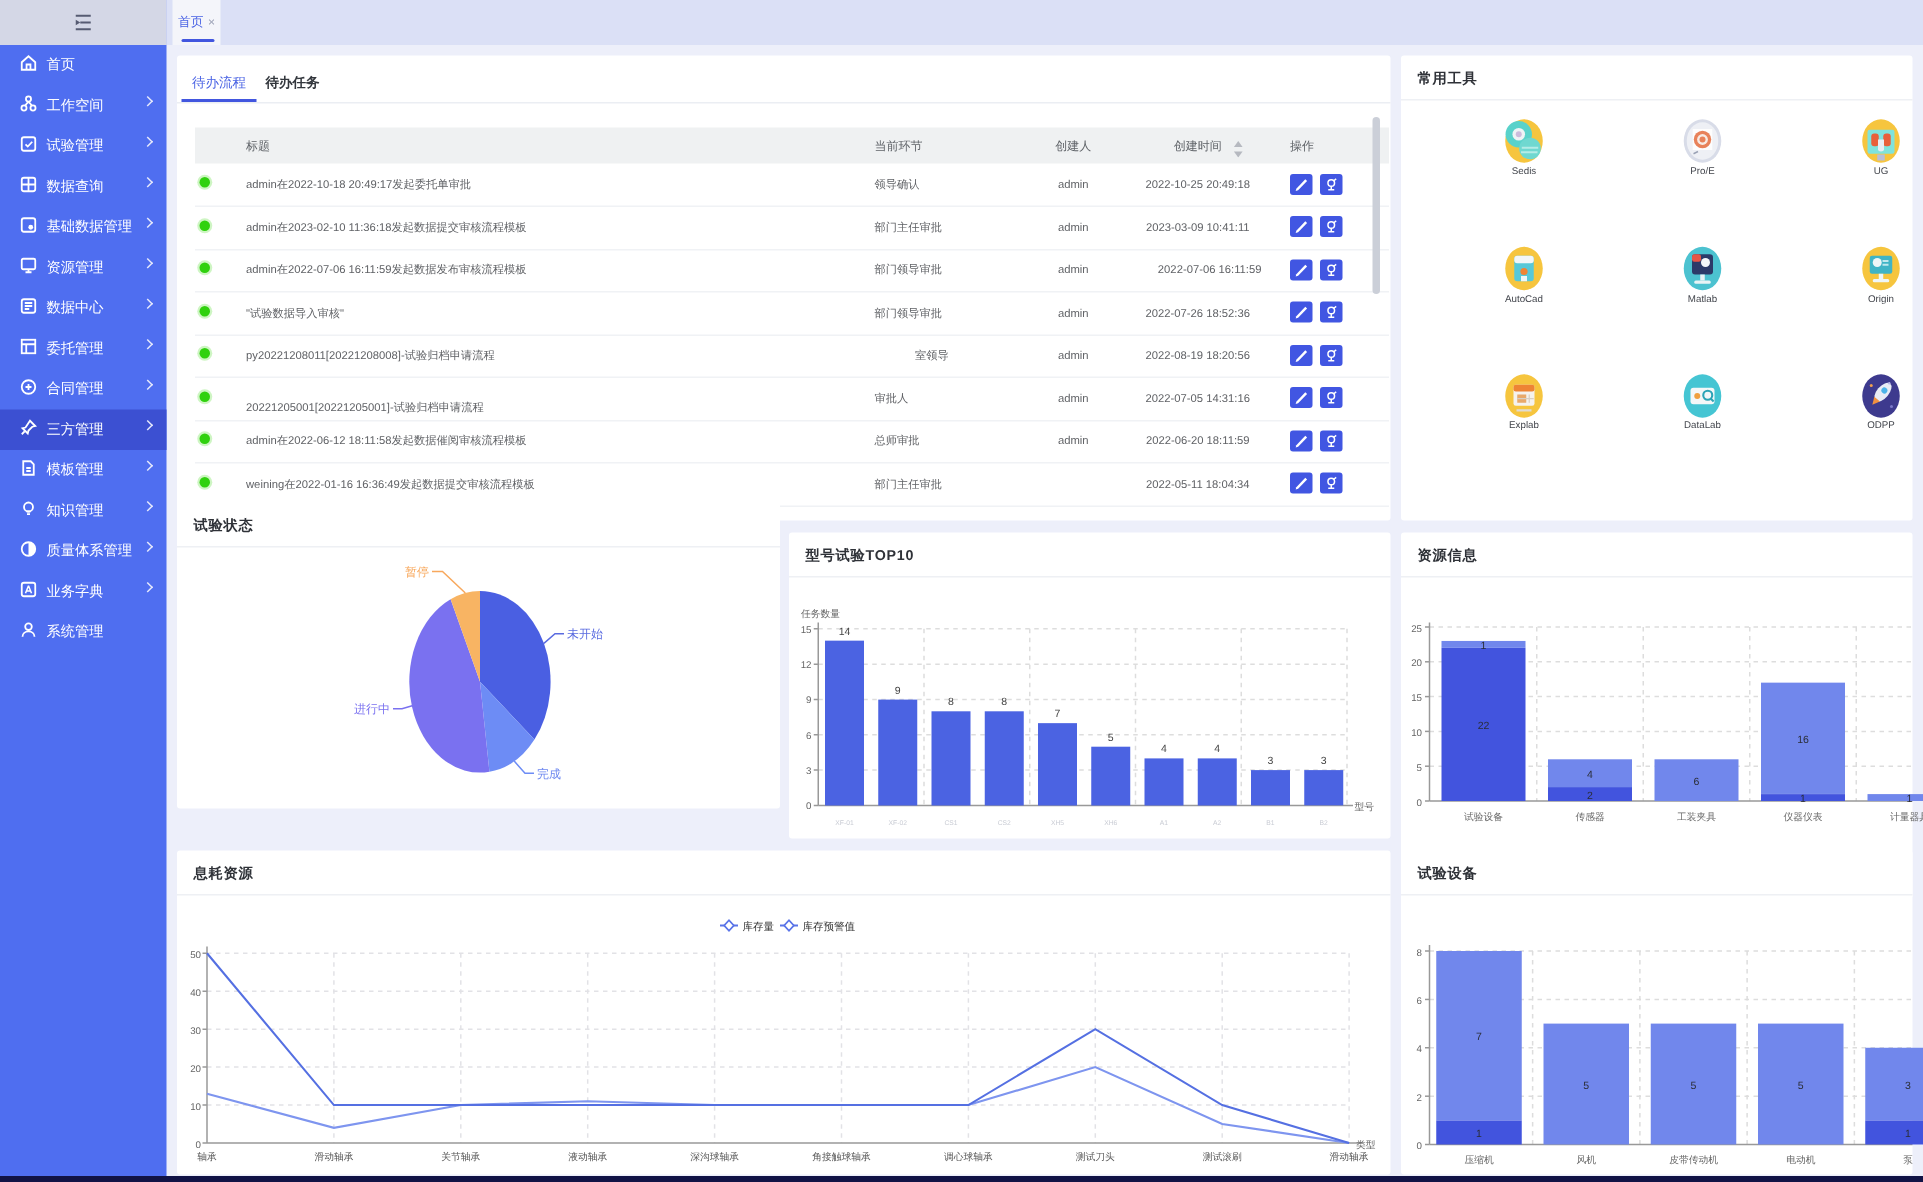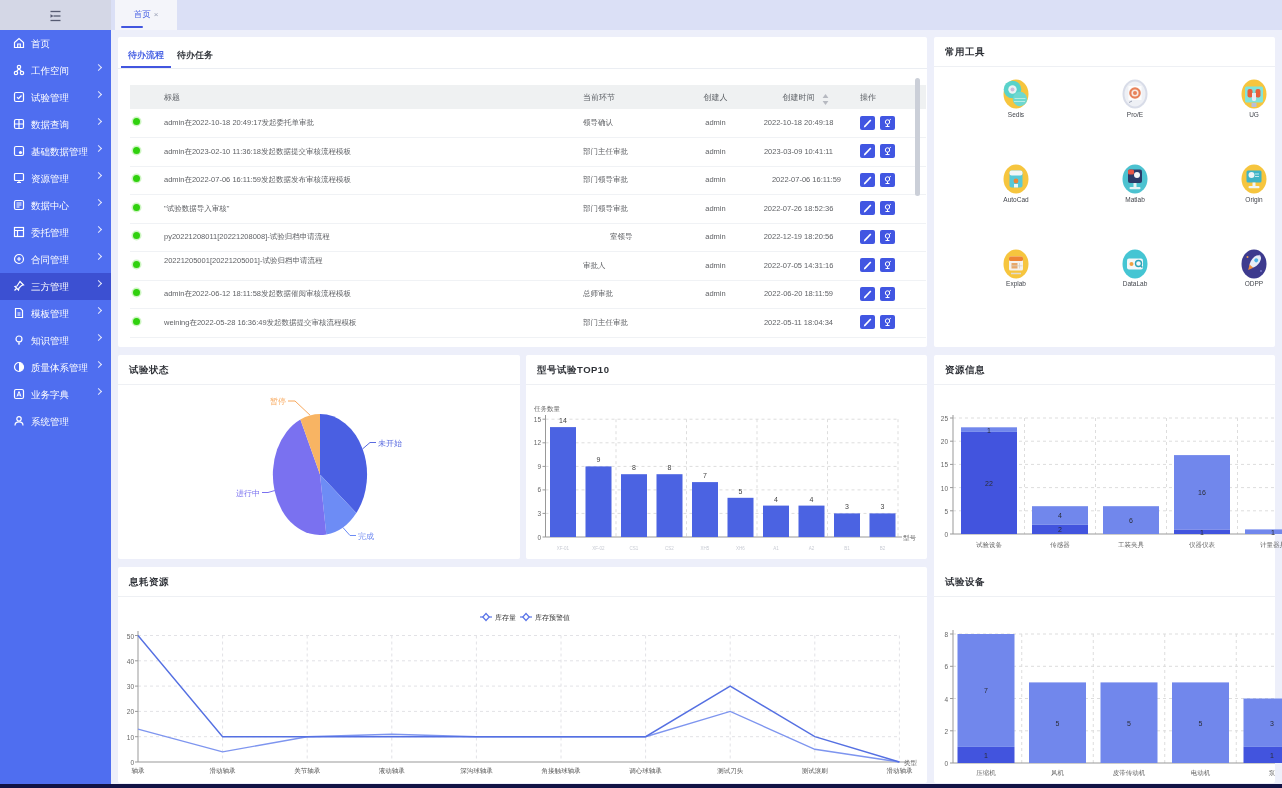--- a/index.html
+++ b/index.html
@@ -8,21 +8,21 @@
 
 #sidebar{left:0;top:0;width:111px;height:784px;background:#4f6ef0}
 #sbhead{left:0;top:0;width:111px;height:30px;background:#d4d7e6;text-align:center;line-height:30px}
 #sbhead svg{vertical-align:middle}
 .mi{position:relative;height:27px;line-height:27px;color:#fff;font-size:9.5px;padding-left:13px;white-space:nowrap}
 .mi .ic{display:inline-block;width:12px;height:12px;vertical-align:-2px;margin-right:6px}
 .mi .ar{position:absolute;right:10px;top:8px;width:5px;height:5px;border-right:1.4px solid #e6e9fb;border-top:1.4px solid #e6e9fb;transform:rotate(45deg)}
 .mi.on{background:#3c50d2}
 
 #tabbar{left:111px;top:0;width:1171px;height:30px;background:#dbe0f6}
-#tab1{position:absolute;left:4px;top:0;width:62px;height:30px;background:#f4f5fa;color:#4a63e4;font-size:8.5px;text-align:center;line-height:29px}
+#tab1{position:absolute;left:4px;top:0;width:32px;height:30px;background:#f4f5fa;color:#4a63e4;font-size:8.5px;text-align:center;line-height:29px}
 #tab1 .x{color:#9aa0b5;font-size:8px;margin-left:3px}
 #tab1 .ul{position:absolute;left:6px;bottom:2px;width:22px;height:2.5px;background:#4256df;border-radius:2px}
 
 .panel{background:#fff;border-radius:2px}
 .ptitle{position:absolute;left:11px;top:9px;font-size:9.5px;color:#2f3238;font-weight:bold;letter-spacing:.5px}
 .psep{position:absolute;left:0;right:0;top:29px;border-top:1px solid #eef0f4}
 
 .th{position:absolute;font-size:8px;color:#5f6368}
 .td{position:absolute;font-size:7.5px;color:#606266;white-space:nowrap}
 .dot{position:absolute;width:7px;height:7px;border-radius:50%;background:#30d10e;box-shadow:0 0 0 1.5px rgba(80,220,40,.28)}
@@ -107,39 +107,39 @@
   </div>
 </div>
 
 <div class="abs" id="tabbar">
     <div id="tab1">首页<span class="x">×</span><span class="ul"></span></div>
   </div>
 
 <div class="abs" style="left:0;top:784px;width:1282px;height:4px;background:#111345"></div>
 
 <div class="abs panel" id="p1" style="left:118px;top:37px;width:809px;height:310px">
-  <div style="position:absolute;left:10px;top:12px;font-size:9px;color:#4a63e4;font-weight:bold">待办流程</div>
+  <div style="position:absolute;left:10px;top:12px;font-size:9px;color:#4a63e4;font-weight:normal">待办流程</div>
   <div style="position:absolute;left:59px;top:12px;font-size:9px;color:#33373d;font-weight:bold">待办任务</div>
   <div style="position:absolute;left:3px;top:29px;width:50px;height:2px;background:#4256df"></div>
   <div style="position:absolute;left:0;right:0;top:31px;border-top:1px solid #ebeef3"></div>
   <div style="position:absolute;left:12px;top:48px;width:796px;height:24px;background:#eff1f2"></div>
   <div class="th" style="left:46px;top:55px">标题</div>
   <div class="th" style="left:465px;top:55px">当前环节</div>
   <div class="th" style="left:560px;top:55px;width:75px;text-align:center">创建人</div>
   <div class="th" style="left:638px;top:55px;width:85px;text-align:center">创建时间</div>
   <div class="th" style="left:704px;top:57px;width:8px"><svg width="7" height="11" viewBox="0 0 7 11">
         <path d="M3.5 0L6.4 4H.6z" fill="#b6b9c0"></path>
         <path d="M3.5 11L6.4 7H.6z" fill="#b6b9c0"></path>
       </svg></div>
   <div class="th" style="left:742px;top:55px">操作</div>
   <div class="dot" style="left:14.5px;top:81.3px"></div>
   <div class="td" style="left:46px;top:81.3px">admin在2022-10-18 20:49:17发起委托单审批</div>
   <div class="td" style="left:465px;top:81.3px">领导确认</div>
   <div class="td" style="left:560px;top:81.3px;width:75px;text-align:center">admin</div>
-  <div class="td" style="left:638px;top:81.3px;width:85px;text-align:center">2022-10-18 20:49:18</div>
+  <div class="td" style="left:638px;top:81.3px;width:85px;text-align:center">2022-10-25 20:49:18</div>
   <div class="btn" style="left:742px;top:78.8px"><svg width="15" height="14" viewBox="0 0 15 14">
         <path d="M4.2 9.8l6-6.3 1.2 1.1-6 6.3-1.6.5z" fill="#fff"></path>
       </svg></div>
   <div class="btn" style="left:762px;top:78.8px"><svg width="15" height="14" viewBox="0 0 15 14">
         <g fill="none" stroke="#fff" stroke-width="1">
           <circle cx="7.5" cy="6" r="2.2"></circle>
           <path d="M7.5 8.2v2.3M5.5 10.5h4M9.2 4.5l1.6-1.3"></path>
         </g>
       </svg></div>
   <div class="rowline" style="top:100.1px"></div>
@@ -185,33 +185,33 @@
         <g fill="none" stroke="#fff" stroke-width="1">
           <circle cx="7.5" cy="6" r="2.2"></circle>
           <path d="M7.5 8.2v2.3M5.5 10.5h4M9.2 4.5l1.6-1.3"></path>
         </g>
       </svg></div>
   <div class="rowline" style="top:185.6px"></div>
   <div class="dot" style="left:14.5px;top:195.3px"></div>
   <div class="td" style="left:46px;top:195.3px">py20221208011[20221208008]-试验归档申请流程</div>
   <div class="td" style="left:492px;top:195.3px">室领导</div>
   <div class="td" style="left:560px;top:195.3px;width:75px;text-align:center">admin</div>
-  <div class="td" style="left:638px;top:195.3px;width:85px;text-align:center">2022-12-19 18:20:56</div>
+  <div class="td" style="left:638px;top:195.3px;width:85px;text-align:center">2022-08-19 18:20:56</div>
   <div class="btn" style="left:742px;top:192.8px"><svg width="15" height="14" viewBox="0 0 15 14">
         <path d="M4.2 9.8l6-6.3 1.2 1.1-6 6.3-1.6.5z" fill="#fff"></path>
       </svg></div>
   <div class="btn" style="left:762px;top:192.8px"><svg width="15" height="14" viewBox="0 0 15 14">
         <g fill="none" stroke="#fff" stroke-width="1">
           <circle cx="7.5" cy="6" r="2.2"></circle>
           <path d="M7.5 8.2v2.3M5.5 10.5h4M9.2 4.5l1.6-1.3"></path>
         </g>
       </svg></div>
   <div class="rowline" style="top:214.1px"></div>
   <div class="dot" style="left:14.5px;top:223.8px"></div>
-  <div class="td" style="left:46px;top:219px">20221205001[20221205001]-试验归档申请流程</div>
+  <div class="td" style="left:46px;top:230px">20221205001[20221205001]-试验归档申请流程</div>
   <div class="td" style="left:465px;top:223.8px">审批人</div>
   <div class="td" style="left:560px;top:223.8px;width:75px;text-align:center">admin</div>
   <div class="td" style="left:638px;top:223.8px;width:85px;text-align:center">2022-07-05 14:31:16</div>
   <div class="btn" style="left:742px;top:221.3px"><svg width="15" height="14" viewBox="0 0 15 14">
         <path d="M4.2 9.8l6-6.3 1.2 1.1-6 6.3-1.6.5z" fill="#fff"></path>
       </svg></div>
   <div class="btn" style="left:762px;top:221.3px"><svg width="15" height="14" viewBox="0 0 15 14">
         <g fill="none" stroke="#fff" stroke-width="1">
           <circle cx="7.5" cy="6" r="2.2"></circle>
           <path d="M7.5 8.2v2.3M5.5 10.5h4M9.2 4.5l1.6-1.3"></path>
@@ -227,21 +227,21 @@
         <path d="M4.2 9.8l6-6.3 1.2 1.1-6 6.3-1.6.5z" fill="#fff"></path>
       </svg></div>
   <div class="btn" style="left:762px;top:249.8px"><svg width="15" height="14" viewBox="0 0 15 14">
         <g fill="none" stroke="#fff" stroke-width="1">
           <circle cx="7.5" cy="6" r="2.2"></circle>
           <path d="M7.5 8.2v2.3M5.5 10.5h4M9.2 4.5l1.6-1.3"></path>
         </g>
       </svg></div>
   <div class="rowline" style="top:271.1px"></div>
   <div class="dot" style="left:14.5px;top:280.8px"></div>
-  <div class="td" style="left:46px;top:280.8px">weining在2022-05-28 16:36:49发起数据提交审核流程模板</div>
+  <div class="td" style="left:46px;top:280.8px">weining在2022-01-16 16:36:49发起数据提交审核流程模板</div>
   <div class="td" style="left:465px;top:280.8px">部门主任审批</div>
   <div class="td" style="left:638px;top:280.8px;width:85px;text-align:center">2022-05-11 18:04:34</div>
   <div class="btn" style="left:742px;top:278.3px"><svg width="15" height="14" viewBox="0 0 15 14">
         <path d="M4.2 9.8l6-6.3 1.2 1.1-6 6.3-1.6.5z" fill="#fff"></path>
       </svg></div>
   <div class="btn" style="left:762px;top:278.3px"><svg width="15" height="14" viewBox="0 0 15 14">
         <g fill="none" stroke="#fff" stroke-width="1">
           <circle cx="7.5" cy="6" r="2.2"></circle>
           <path d="M7.5 8.2v2.3M5.5 10.5h4M9.2 4.5l1.6-1.3"></path>
         </g>
@@ -331,21 +331,21 @@
           <circle cx="13" cy="10.5" r="2" fill="#4db4e8"></circle>
           <path d="M10.5 18l2.5 5 2.5-5z" fill="#f09040"></path>
         </g>
         <circle cx="6.5" cy="8" r="1" fill="#f0a050"></circle>
         <circle cx="20" cy="22" r="1" fill="#7a78c8"></circle>
         <circle cx="18.5" cy="6.5" r=".8" fill="#b8b8e8"></circle>
       </svg></div>
   <div style="position:absolute;left:290px;top:242.5px;width:60px;text-align:center;font-size:6.5px;color:#43464d">ODPP</div>
 </div>
 
-<div class="abs panel" id="p3" style="left:118px;top:355px;width:402px;height:204px">
+<div class="abs panel" id="p3" style="left:118px;top:335px;width:402px;height:204px">
   <div class="ptitle">试验状态</div>
     <div class="psep"></div>
   <svg style="position:absolute;left:0;top:0" width="402" height="204">
       <path d="M202,119.5 L202.0,59.0 A47,60.5 0 0 1 238.3,158.0 Z" fill="#4a5fe2"></path>
       <path d="M202,119.5 L238.3,158.0 A47,60.5 0 0 1 208.3,179.5 Z" fill="#6d8cf5"></path>
       <path d="M202,119.5 L208.3,179.5 A47,60.5 0 0 1 182.4,64.5 Z" fill="#7a71f0"></path>
       <path d="M202,119.5 L182.4,64.5 A47,60.5 0 0 1 202.0,59.0 Z" fill="#f8b463"></path>
       <polyline points="244.6,93.9 252,87.5 258,87.5" fill="none" stroke="#5a6be0" stroke-width="1"></polyline>
       <text x="260" y="90.5" font-size="8" fill="#5a6be0">未开始</text>
       <polyline points="224.8,172.4 232,180.5 238,180.5" fill="none" stroke="#6d8cf5" stroke-width="1"></polyline>

